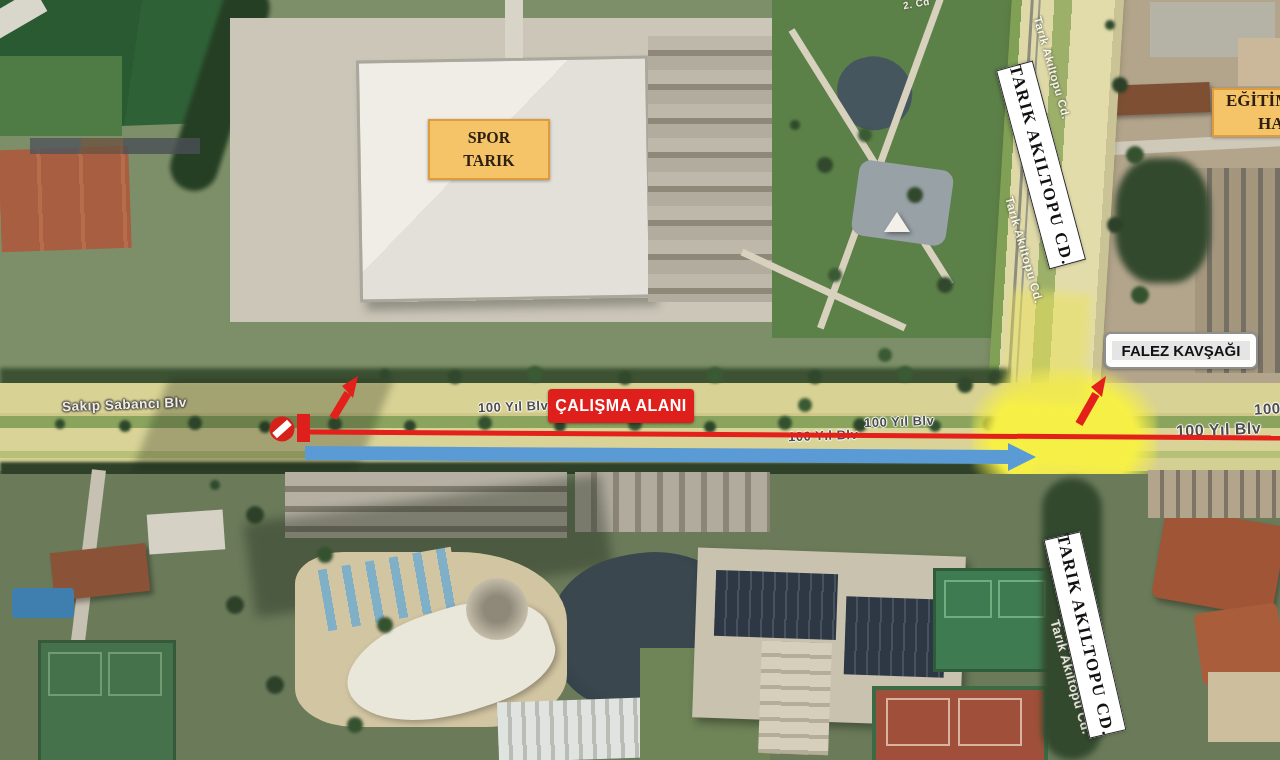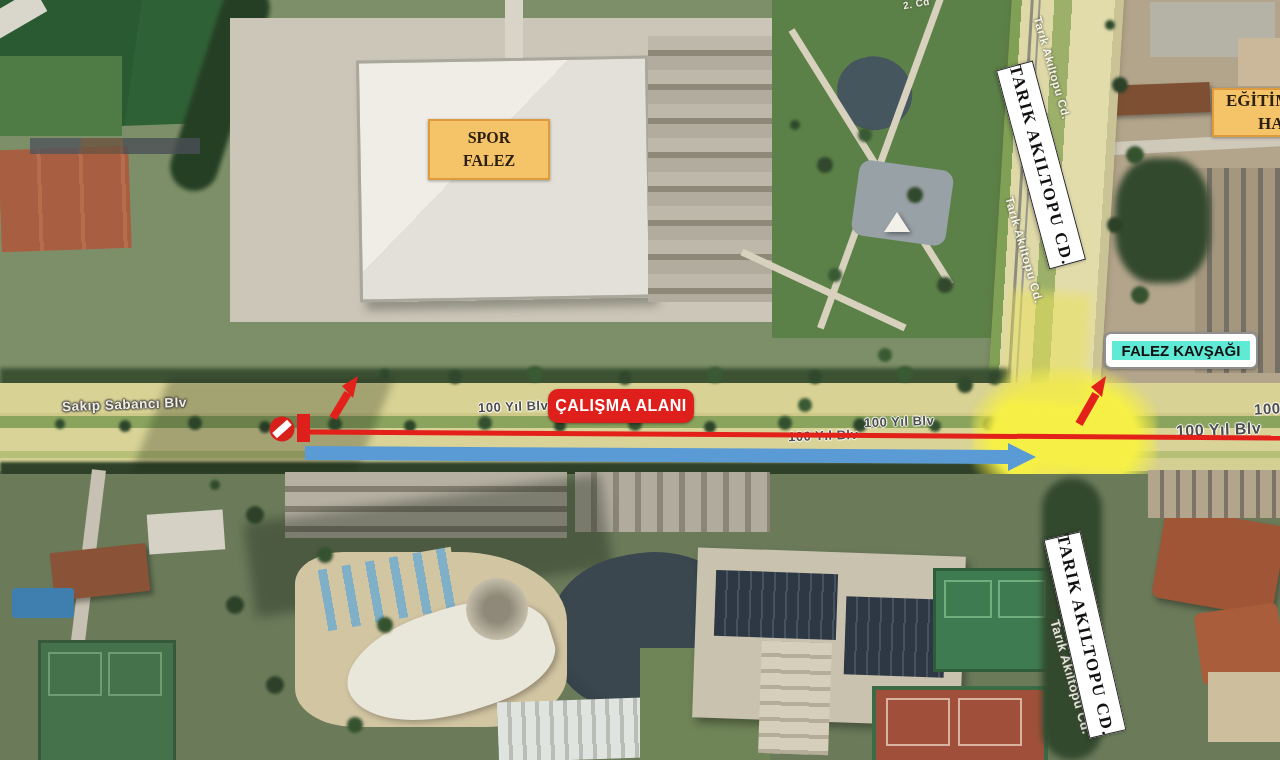--- a/index.html
+++ b/index.html
@@ -27,28 +27,28 @@
   .callout{position:absolute;left:80px;top:233px;width:302px;height:138px;
            background:#fff;border:2px solid #ccd6c4;border-radius:20px;
            box-shadow:0 2px 6px rgba(0,0,0,.25);padding:10px 0 0 0;box-sizing:border-box;}
   .callout .ttl{text-align:center;font-weight:bold;font-size:15px;line-height:1.35;color:#111;}
   .callout .hl{background:#ffff00;padding:0 4px;}
   .callout .bodyrow{display:flex;margin:13px 0 0 36px;font-size:13.5px;font-weight:bold;
                     color:#333;line-height:1.5;}
   .callout .dash{width:24px;}
   .callout .bodytxt{width:214px;}
   .redbox{position:absolute;left:548px;top:389px;width:146px;height:34px;
-          background:#df1f1c;border-radius:10px;display:flex;align-items:center;justify-content:center;
+          background:#df1f1c;border-radius:4px;display:flex;align-items:center;justify-content:center;
           color:#fff;font-weight:bold;font-size:16px;letter-spacing:.5px;
           box-shadow:0 1px 3px rgba(0,0,0,.4);}
   .falezbox{position:absolute;left:1104px;top:332px;width:150px;height:33px;
             background:#fdfdfb;border:2px solid #8f8f8f;border-radius:7px;
             display:flex;align-items:center;justify-content:center;
             box-shadow:0 1px 3px rgba(0,0,0,.3);}
-  .falezbox .inner{background:#5eead4;padding:1px 10px;font-weight:bold;font-size:15px;color:#111;}
+  .falezbox .inner{background:#e5e5e5;padding:1px 10px;font-weight:bold;font-size:15px;color:#111;}
   .tarikbox{position:absolute;background:#fff;border:1.5px solid #2a2a2a;
             display:flex;align-items:center;justify-content:center;
             font-family:"Liberation Serif",serif;font-weight:bold;font-size:17px;
             letter-spacing:1.5px;color:#111;white-space:nowrap;
             box-shadow:0 1px 4px rgba(0,0,0,.35);}
 </style>
 </head>
 <body>
 
 <div id="stage">
@@ -172,21 +172,21 @@
 
     <g>
       <line x1="1079" y1="424" x2="1096" y2="394" stroke-width="8" stroke="#e3211a"></line>
       <polygon points="1106,376 1091,387 1102,397" fill="#e3211a"></polygon>
     </g>
   </svg>
 
 
   <div class="orangebox" style="left:428px;top:119px;width:118px;height:57px;font-size:16px;line-height:1.4;justify-content:center;">
     <span>SPOR</span>
-    <span>FALEZ</span>
+    <span>TARIK</span>
   </div>
 
   <div class="orangebox" style="left:1212px;top:88px;width:180px;height:49px;font-size:17px;line-height:1.35;align-items:flex-start;padding-left:12px;box-sizing:border-box;">
     <span>EĞİTİM</span>
     <span style="padding-left:32px;">HA</span>
   </div>
 
   <div class="falezbox">
     <span class="inner">FALEZ KAVŞAĞI</span>
   </div>

